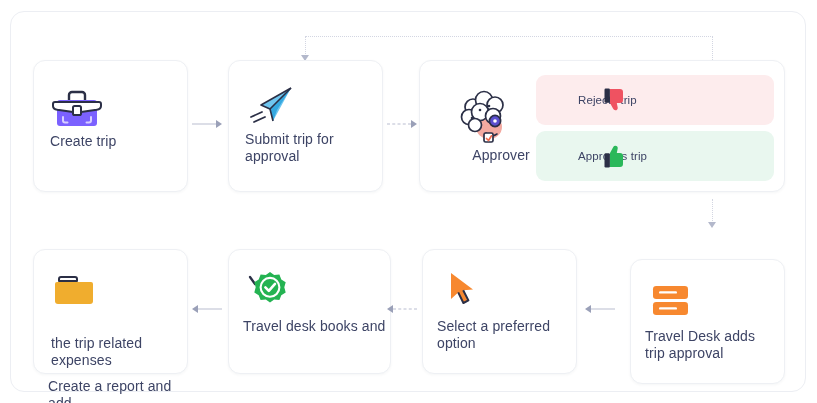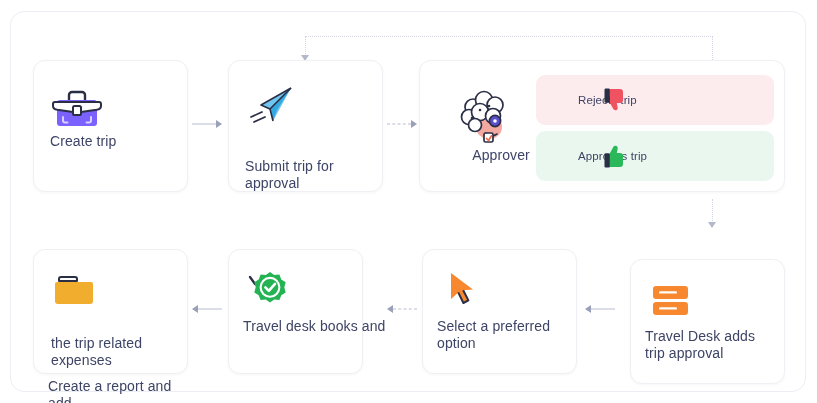--- a/index.html
+++ b/index.html
@@ -104,21 +104,21 @@
     <div class="icon-wrap" style="left:17px;top:22px;width:52px;height:46px;">
       <svg width="52" height="46" viewBox="0 0 52 46">
         <path d="M45 5 L15 22 L24 26 L27 38 Z" fill="#6fc6f0"></path>
         <path d="M45 5 L24 26 L27 38 L31 27 Z" fill="#35a8e0"></path>
         <path d="M45 5 L24 26 L27 38" fill="none" stroke="#2b2f46" stroke-width="1.6" stroke-linejoin="round"></path>
         <path d="M45 5 L15 22 L24 26" fill="none" stroke="#2b2f46" stroke-width="1.6" stroke-linejoin="round"></path>
         <path d="M5 34 L16 29" stroke="#2b2f46" stroke-width="1.8" stroke-linecap="round"></path>
         <path d="M8 39 L19 34" stroke="#2b2f46" stroke-width="1.8" stroke-linecap="round"></path>
       </svg>
     </div>
-    <div class="card-label" style="left:16px;top:70px;width:118px;margin-top:27px;">Submit trip for approval</div>
+    <div class="card-label" style="left:16px;top:70px;width:118px;">Submit trip for approval</div>
   </div>
 
   <div class="arrow right dashed" style="left:387px;top:118px;width:30px;height:12px;">
     <div class="shaft" style="left:0;width:24px;"></div>
     <div class="head"></div>
   </div>
 
   <div class="card" style="left:419px;top:60px;width:366px;height:132px;">
 
     <div class="icon-wrap" style="left:33px;top:26px;width:62px;height:58px;">
@@ -177,21 +177,21 @@
     </div>
     <div class="card-label" style="left:14px;top:84px;width:150px;margin-top:44px;">Create a report and add</div>
     <div class="card-label" style="left:17px;top:85px;width:150px;">the trip related expenses</div>
   </div>
 
   <div class="arrow left" style="left:192px;top:303px;width:30px;height:12px;">
     <div class="shaft" style="left:6px;width:24px;"></div>
     <div class="head"></div>
   </div>
 
-  <div class="card" style="left:228px;top:249px;width:135px;height:125px;">
+  <div class="card" style="left:228px;top:249px;width:163px;height:125px;">
     <div class="icon-wrap" style="left:17px;top:18px;width:52px;height:44px;">
       <svg width="52" height="44" viewBox="0 0 52 44">
         <path d="M4 9 L9 16" stroke="#2b2f46" stroke-width="2.3" stroke-linecap="round"></path>
         <path d="M24 4 l4.2 3.1 l5.2 -.6 l1.9 4.9 l4.4 2.8 l-1.4 5.1 l1.4 5.1
                  l-4.4 2.8 l-1.9 4.9 l-5.2 -.6 l-4.2 3.1 l-4.2 -3.1 l-5.2 .6
                  l-1.9 -4.9 l-4.4 -2.8 l1.4 -5.1 l-1.4 -5.1 l4.4 -2.8 l1.9 -4.9
                  l5.2 .6 z" fill="#24b352"></path>
         <circle cx="24" cy="19.3" r="9.4" fill="none" stroke="#ffffff" stroke-width="2.1"></circle>
         <path d="M19.4 19.4 L22.8 22.8 L29 15.9" fill="none" stroke="#ffffff" stroke-width="2.6" stroke-linecap="round" stroke-linejoin="round"></path>
       </svg>

